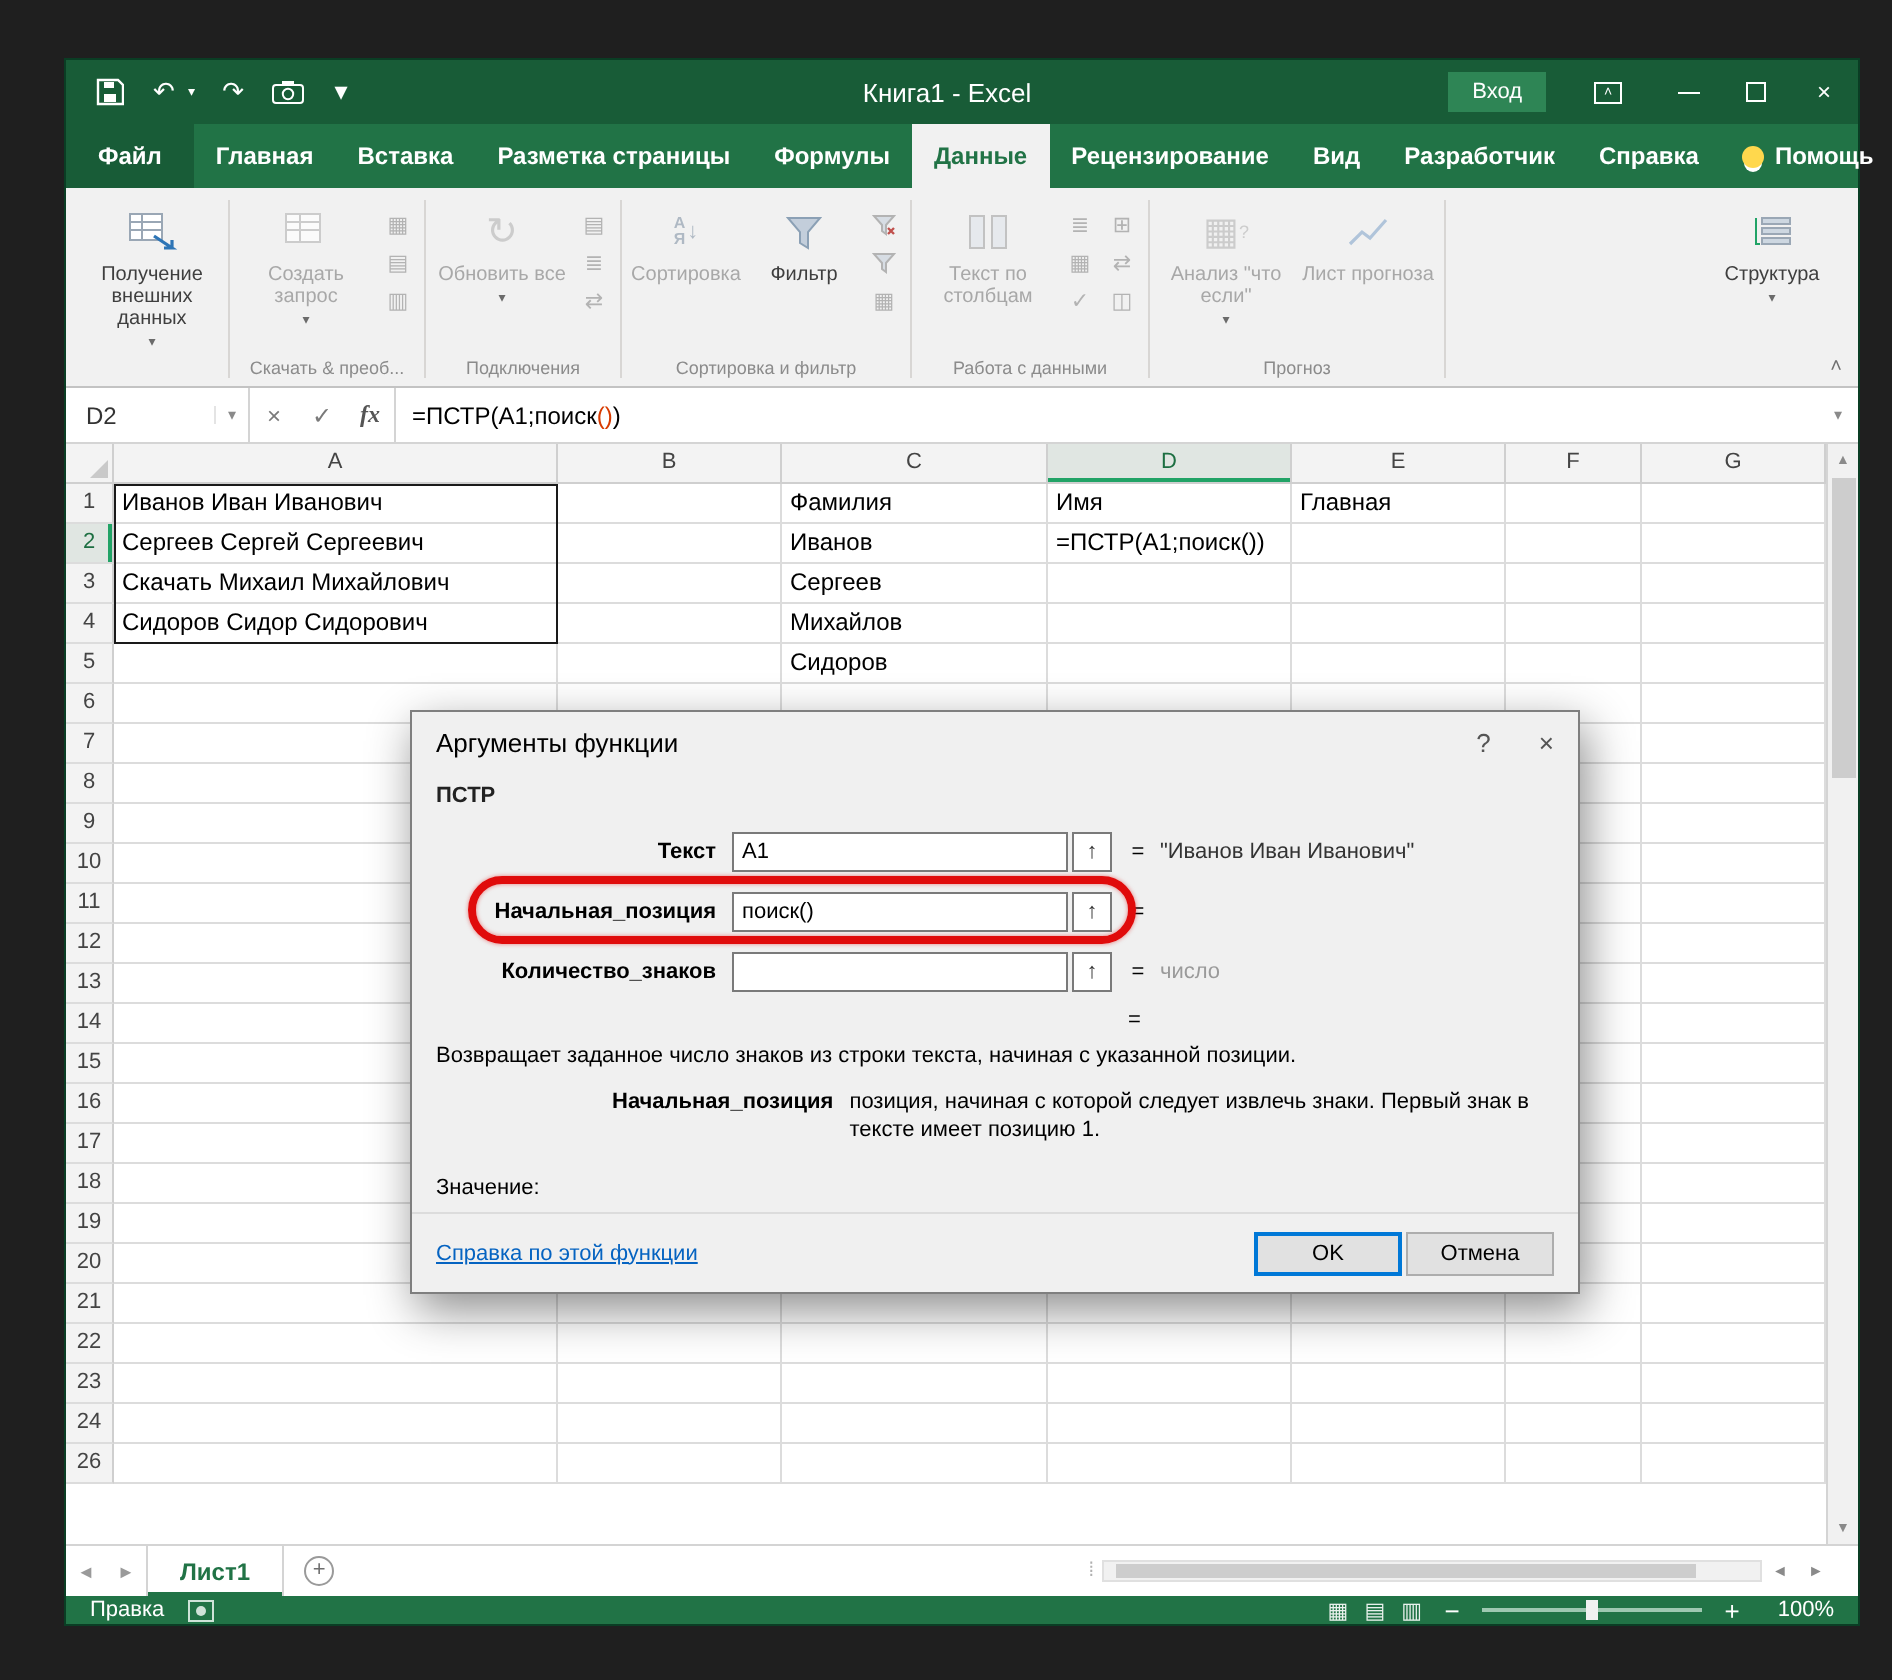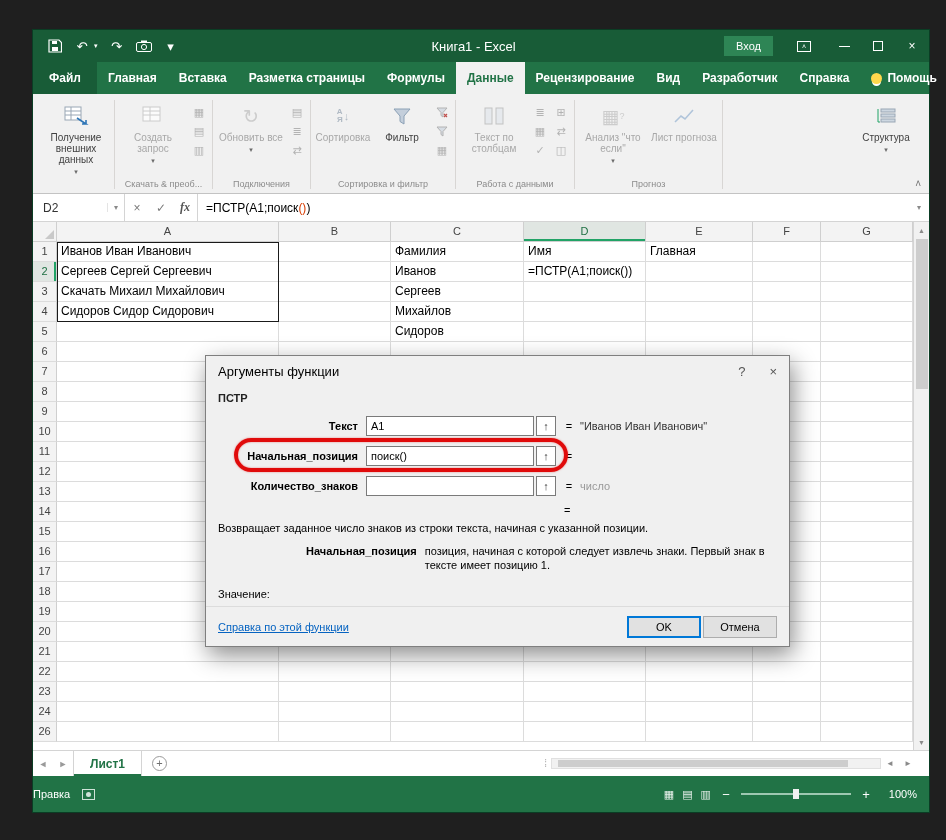--- a/index.html
+++ b/index.html
@@ -88,21 +88,21 @@
   .snav { width:20px; text-align:center; color:#9a9a9a; font-size:9px; cursor:pointer; }
   .sheettab { padding:0 16px; height:100%; display:flex; align-items:center; background:#fff; color:#217346; font-weight:bold; border-left:1px solid #d4d4d4; border-right:1px solid #d4d4d4; box-shadow:inset 0 -2px 0 #217346; cursor:pointer; }
   .addsheet { width:15px; height:15px; border:1px solid #9a9a9a; border-radius:50%; color:#6f6f6f; font-size:11px; line-height:13px; text-align:center; margin-left:10px; cursor:pointer; }
   .hsplit { margin-left:auto; color:#b0b0b0; font-size:10px; padding:0 4px; cursor:col-resize; }
   .hscroll { width:330px; height:11px; background:#f1f1f1; position:relative; border:1px solid #e0e0e0; }
   .hthumb { position:absolute; left:6px; top:1px; height:7px; width:290px; background:#cdcdcd; cursor:grab; }
   .harrow { width:18px; text-align:center; color:#8a8a8a; font-size:8px; cursor:pointer; }
   .sb-endpad { width:12px; }
 
   
-  .statusbar { height:36px; background:#217346; color:#fff; display:flex; align-items:center; font-size:11px; flex:0 0 auto; }
+  .statusbar { height:14px; background:#217346; color:#fff; display:flex; align-items:center; font-size:11px; padding-left:12px; flex:0 0 auto; }
   .macroicon { width:13px; height:11px; border:1px solid #cfe3d8; margin-left:12px; position:relative; }
   .macroicon:after { content:""; position:absolute; left:3px; top:2px; width:5px; height:5px; border-radius:50%; background:#cfe3d8; }
   .sb-right { margin-left:auto; display:flex; align-items:center; gap:8px; padding-right:12px; }
   .viewicon { font-size:11px; color:#e8f1ec; cursor:pointer; }
   .zoombtn { font-size:13px; width:14px; text-align:center; cursor:pointer; }
   .zoomtrack { width:110px; height:2px; background:#9ec8b1; position:relative; cursor:pointer; }
   .zoomthumb { position:absolute; left:52px; top:-4px; width:6px; height:10px; background:#f1f1f1; }
   .zoomlevel { width:36px; text-align:right; cursor:pointer; }
 
   

